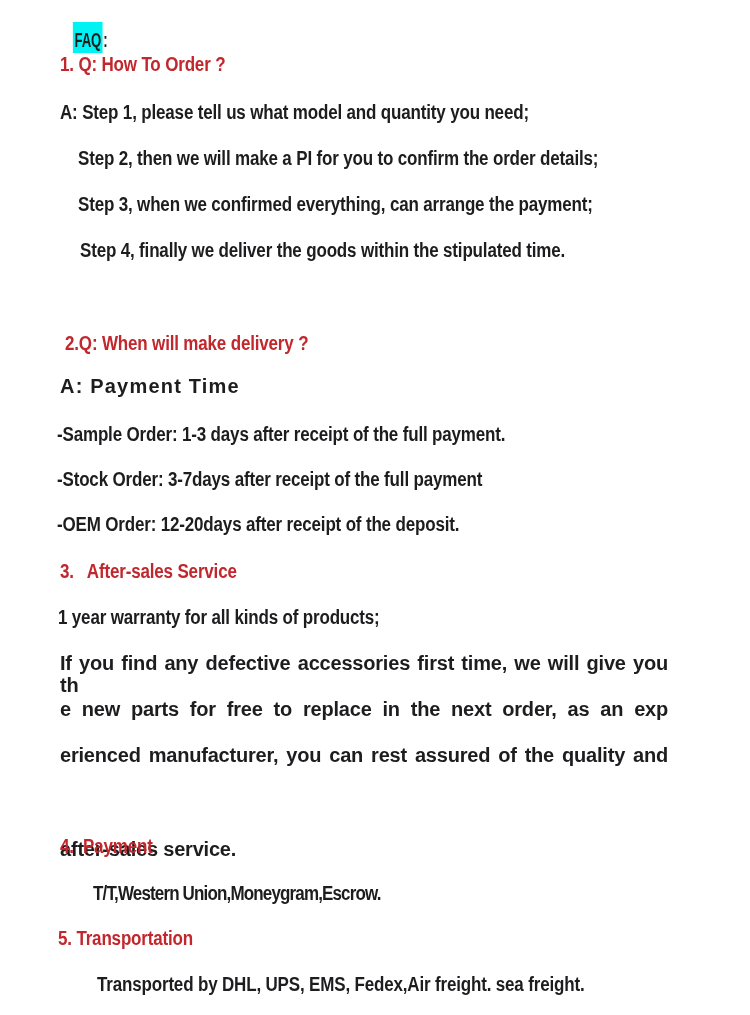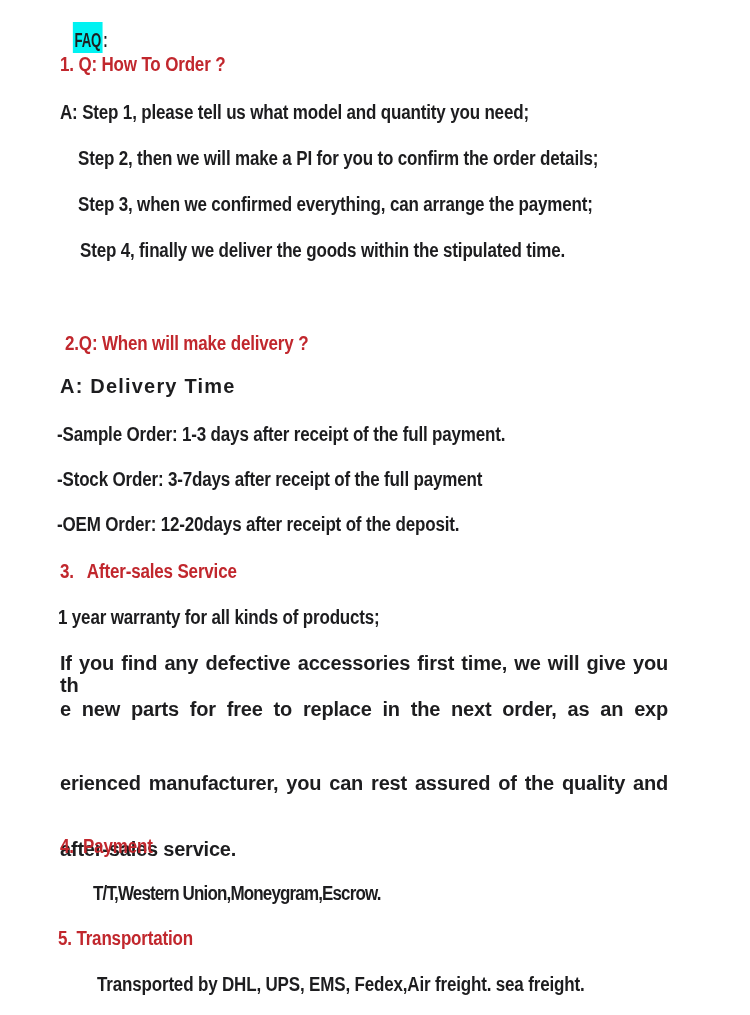--- a/index.html
+++ b/index.html
@@ -66,21 +66,21 @@
   .just {
     width: 608px;
     white-space: normal;
     transform: none;
     text-align: justify;
     text-align-last: justify;
     -moz-text-align-last: justify;
   }
   .j1   { top: 652px; left: 60px; }
   .j2   { top: 698px; left: 60px; }
-  .j3   { top: 772px; left: 60px; }
+  .j3   { top: 744px; left: 60px; }
   .j4   { top: 790px; left: 60px; transform: none; margin-top: 48px; }
 
   
   .h4   { top: 835px; left: 60px; }
   .tt   { top: 882px; left: 93px; letter-spacing: -1px; }
 
   
   .h5   { top: 927px; left: 58px; }
   .tr   { top: 973px; left: 97px; }
 </style>
@@ -93,21 +93,21 @@
     <span class="hl">FAQ</span><span class="colon">:</span>
   </div>
 
   <div class="line red h1">1. Q: How To Order ?</div>
   <div class="line st1">A: Step 1, please tell us what model and quantity you need;</div>
   <div class="line st2">Step 2, then we will make a PI for you to confirm the order details;</div>
   <div class="line st3">Step 3, when we confirmed everything, can arrange the payment;</div>
   <div class="line st4">Step 4, finally we deliver the goods within the stipulated time.</div>
 
   <div class="line red h2">2.Q: When will make delivery ?</div>
-  <div class="line adt">A: Delivery Time</div>
+  <div class="line adt">A: Payment Time</div>
   <div class="line o1">-Sample Order: 1-3 days after receipt of the full payment.</div>
   <div class="line o2">-Stock Order: 3-7days after receipt of the full payment</div>
   <div class="line o3">-OEM Order: 12-20days after receipt of the deposit.</div>
 
   <div class="line red h3">3.   After-sales Service</div>
   <div class="line w1">1 year warranty for all kinds of products;</div>
   <div class="line just j1">If you find any defective accessories first time, we will give you th</div>
   <div class="line just j2">e new parts for free to replace in the next order, as an exp</div>
   <div class="line just j3">erienced manufacturer, you can rest assured of the quality and</div>
   <div class="line j4">after-sales service.</div>

